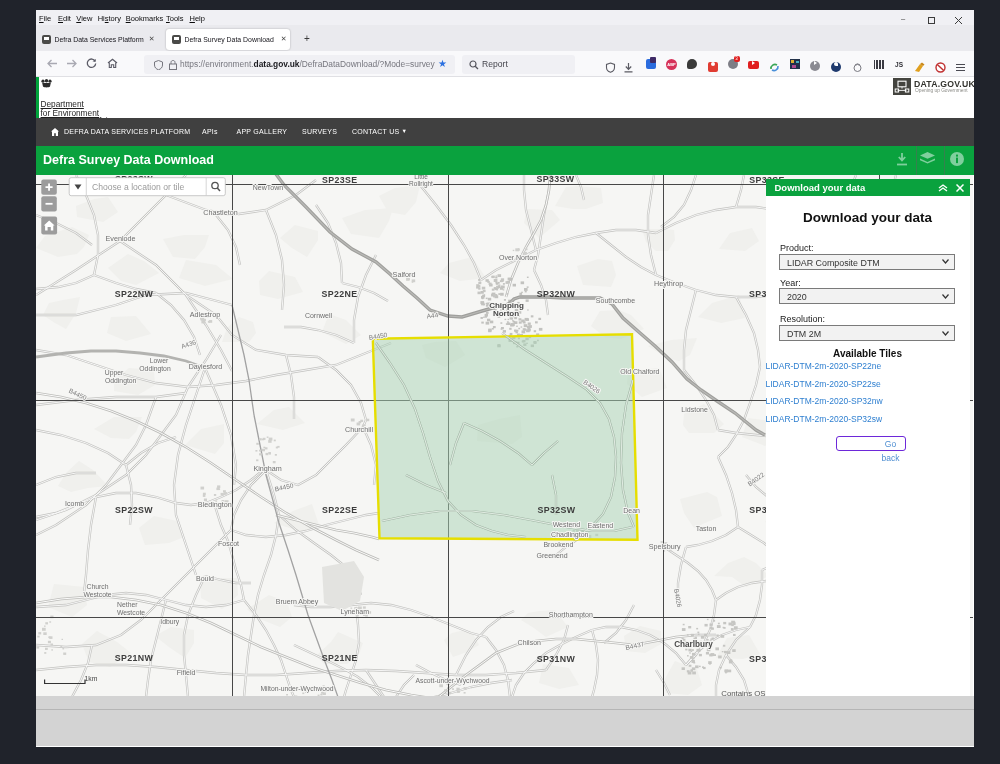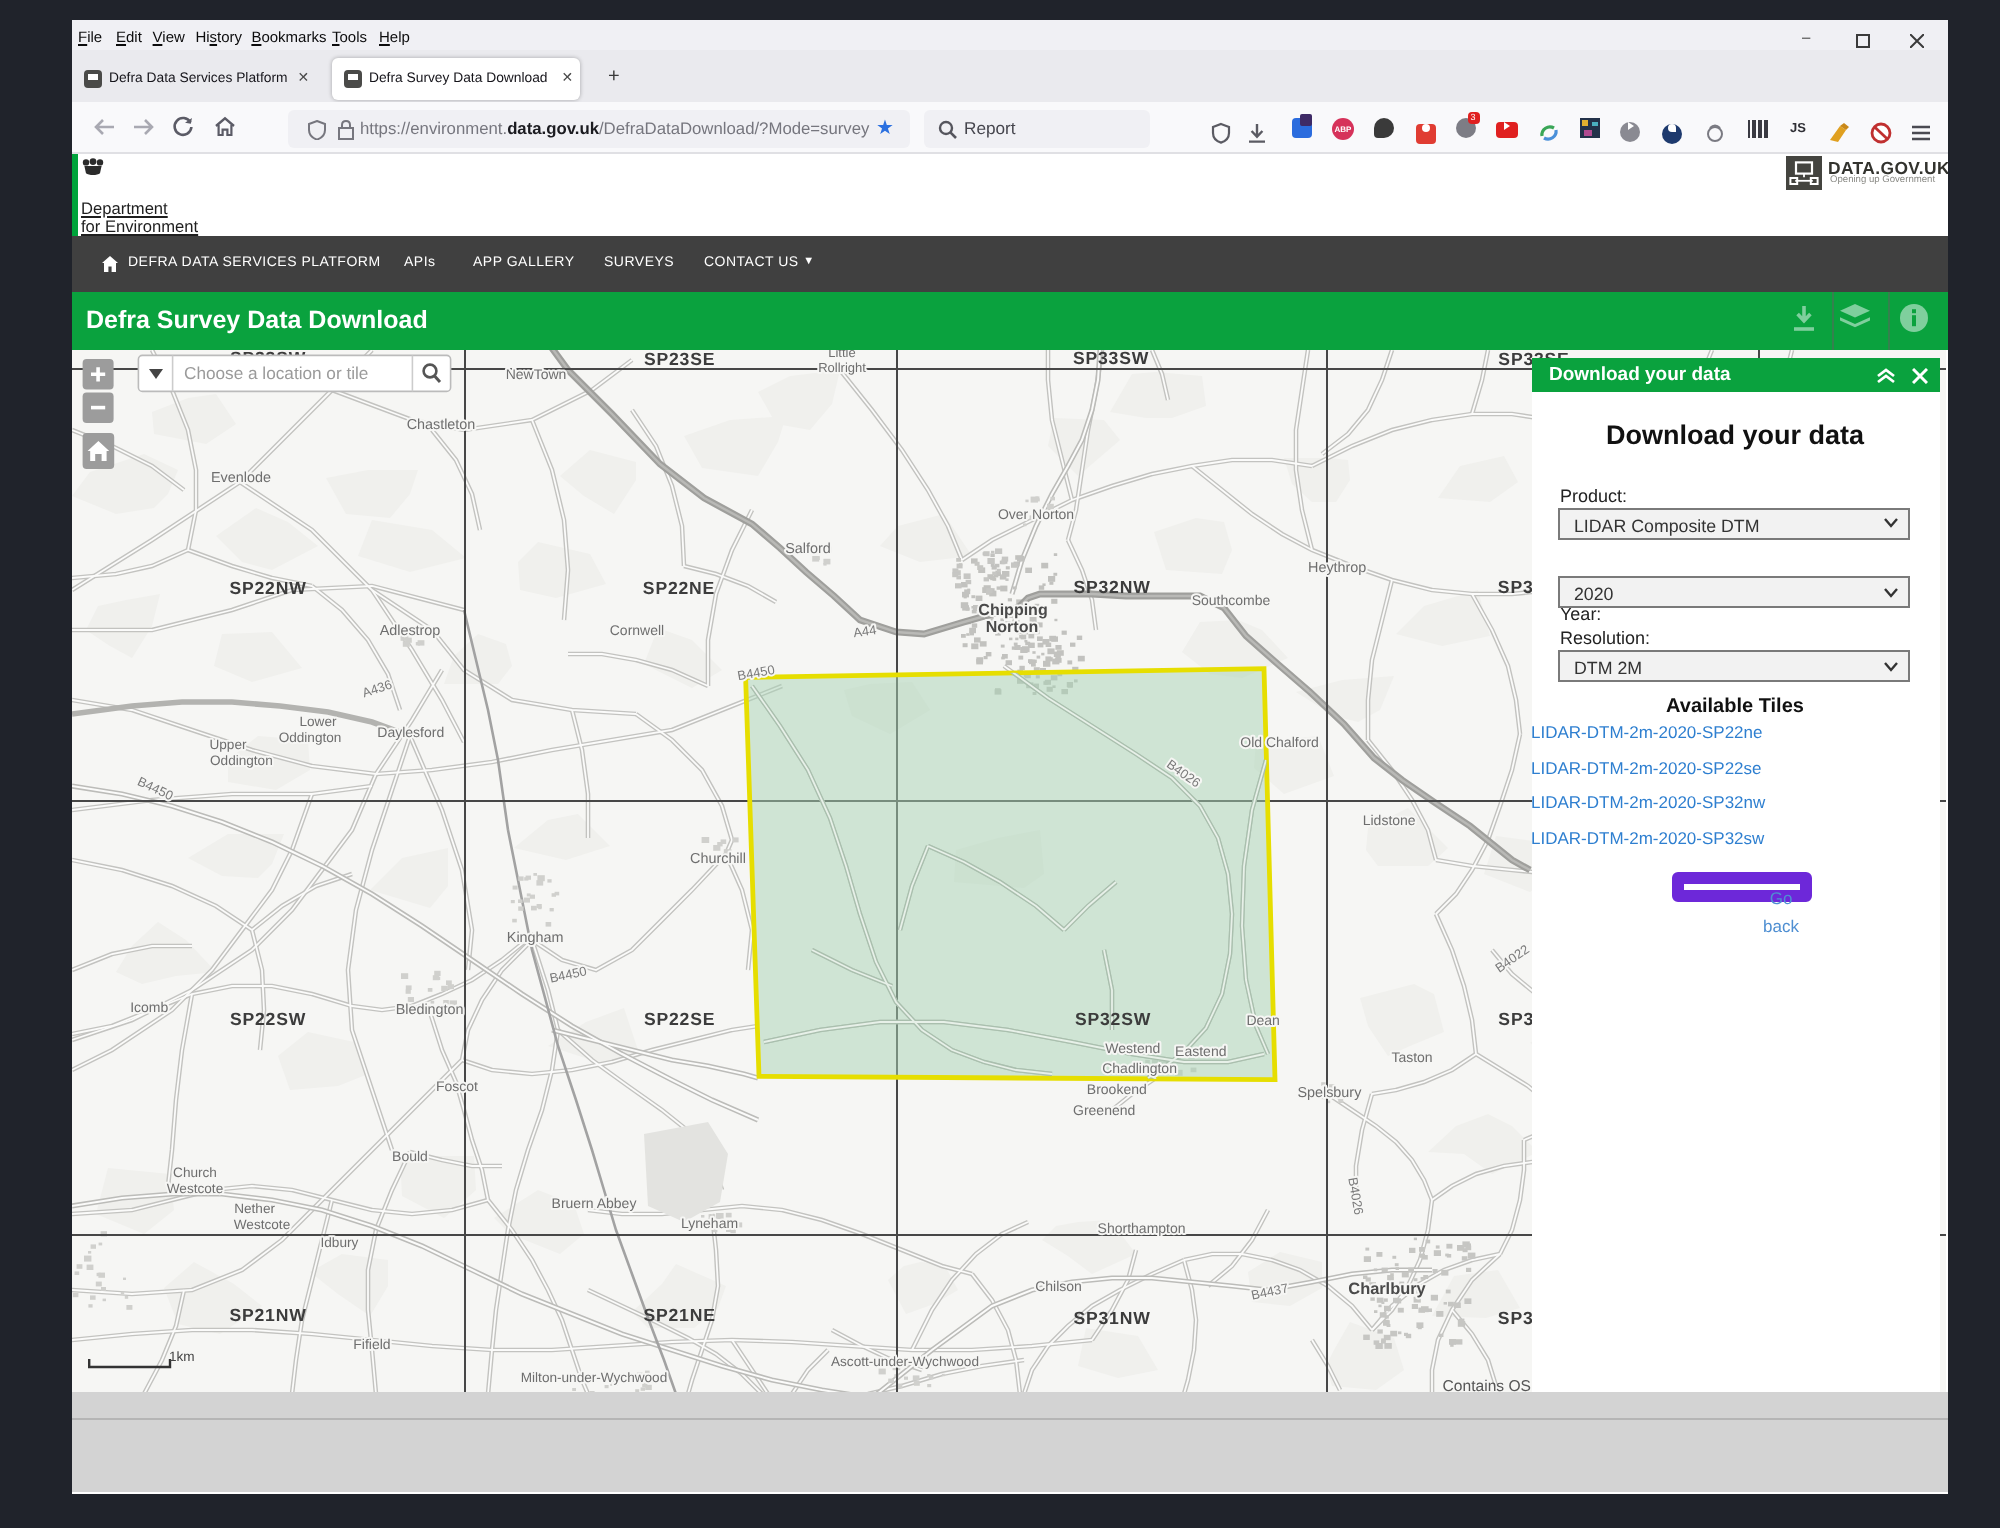--- a/index.html
+++ b/index.html
@@ -44,21 +44,21 @@
   .panel-h{position:absolute;left:0;top:0;width:100%;height:17.5px;background:#0aa23e;color:#fff;}
   .panel-h .t{position:absolute;left:9px;top:3.5px;font-weight:bold;font-size:9.5px;}
   .panel-h .ic{position:absolute;top:3px;font-size:9px;font-weight:bold;}
   .panel-title{position:absolute;top:31px;width:100%;text-align:center;font-weight:bold;font-size:13.5px;color:#111;}
   .plabel{position:absolute;left:14.5px;font-size:9px;color:#222;}
   .psel{position:absolute;left:13.5px;width:176px;height:16.2px;background:#f2f2f2;border:1px solid #7a7a7a;box-sizing:border-box;font-size:8.9px;color:#333;}
   .psel .tx{position:absolute;left:7px;top:3px;}
   .psel .ar{position:absolute;right:5px;top:4.5px;}
   .ptiles{position:absolute;top:169px;width:100%;text-align:center;font-weight:bold;font-size:10px;color:#111;}
   .plink{position:absolute;width:100%;font-size:8.5px;color:#2e7fd0;}
-  .goback{position:absolute;left:70px;top:257px;width:70px;height:15px;border:6px solid #6d28d9;border-radius:3px;color:#4f8fd2;font-size:8.5px;text-align:center;line-height:14px;box-sizing:border-box;padding-left:40px;}
+  .goback{position:absolute;left:70px;top:257px;width:70px;height:15px;border:1px solid #6d28d9;border-radius:3px;color:#4f8fd2;font-size:8.5px;text-align:center;line-height:14px;box-sizing:border-box;padding-left:40px;}
 </style>
 </head>
 <body>
 <div class="win">
   <div class="menubar">
     <span class="mi" style="left:3px;"><u>F</u>ile</span>
       <span class="mi" style="left:22px;"><u>E</u>dit</span>
       <span class="mi" style="left:40.3px;"><u>V</u>iew</span>
       <span class="mi" style="left:61.7px;">Hi<u>s</u>tory</span>
       <span class="mi" style="left:89.7px;"><u>B</u>ookmarks</span>
@@ -1141,21 +1141,21 @@
           </svg>
       </div>
       <div class="panel-title">Download your data</div>
       <div class="plabel" style="top:64px;">Product:</div>
       <div class="psel" style="top:75.3px;">
           <span class="tx">LIDAR Composite DTM</span>
           <svg class="ar" width="7" height="5">
             <path d="M0.5,0.5 L3.5,4 L6.5,0.5" stroke="#333" stroke-width="1.2" fill="none"></path>
           </svg>
         </div>
-      <div class="plabel" style="top:99.5px;margin-top:24px;">Year:</div>
+      <div class="plabel" style="top:99.5px;">Year:</div>
       <div class="psel" style="top:109.7px;">
           <span class="tx">2020</span>
           <svg class="ar" width="7" height="5">
             <path d="M0.5,0.5 L3.5,4 L6.5,0.5" stroke="#333" stroke-width="1.2" fill="none"></path>
           </svg>
         </div>
       <div class="plabel" style="top:135.7px;">Resolution:</div>
       <div class="psel" style="top:146.7px;">
           <span class="tx">DTM 2M</span>
           <svg class="ar" width="7" height="5">

